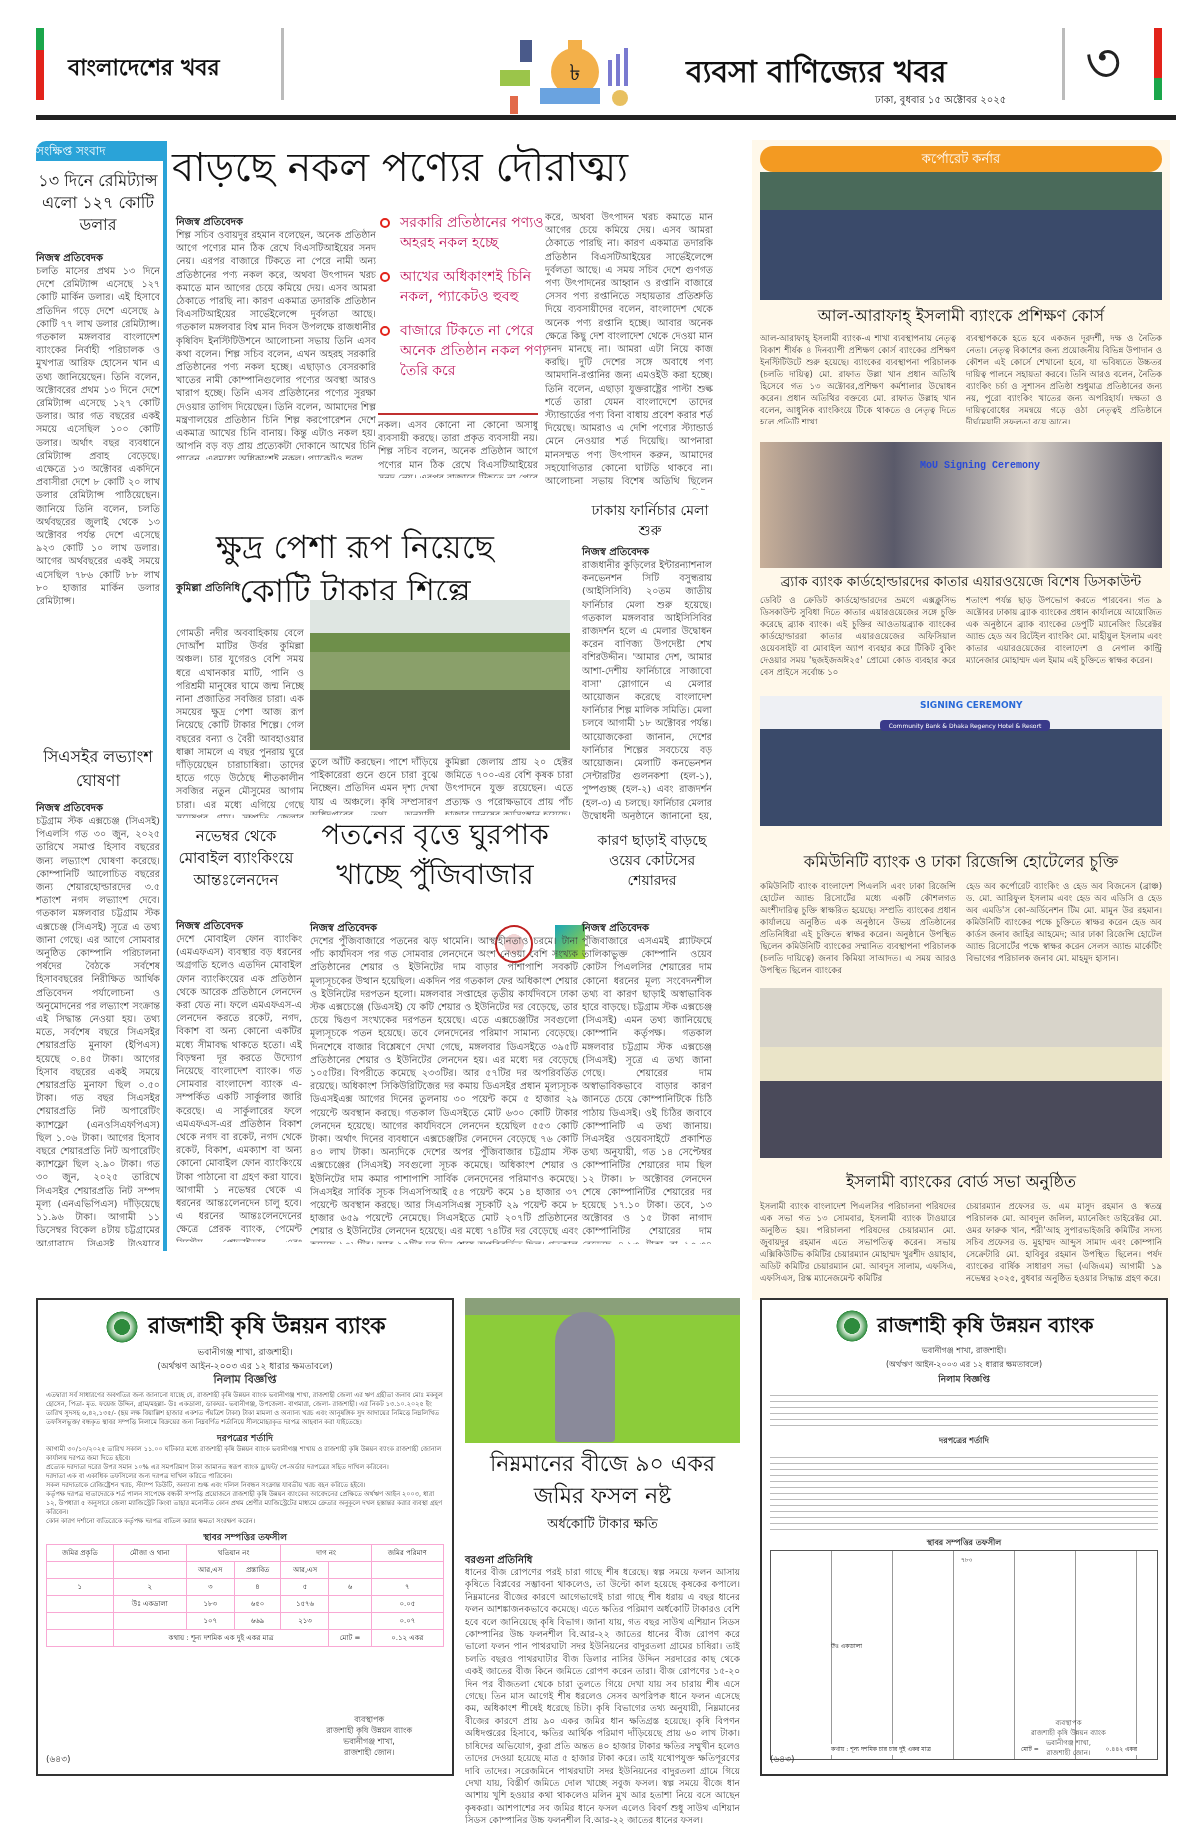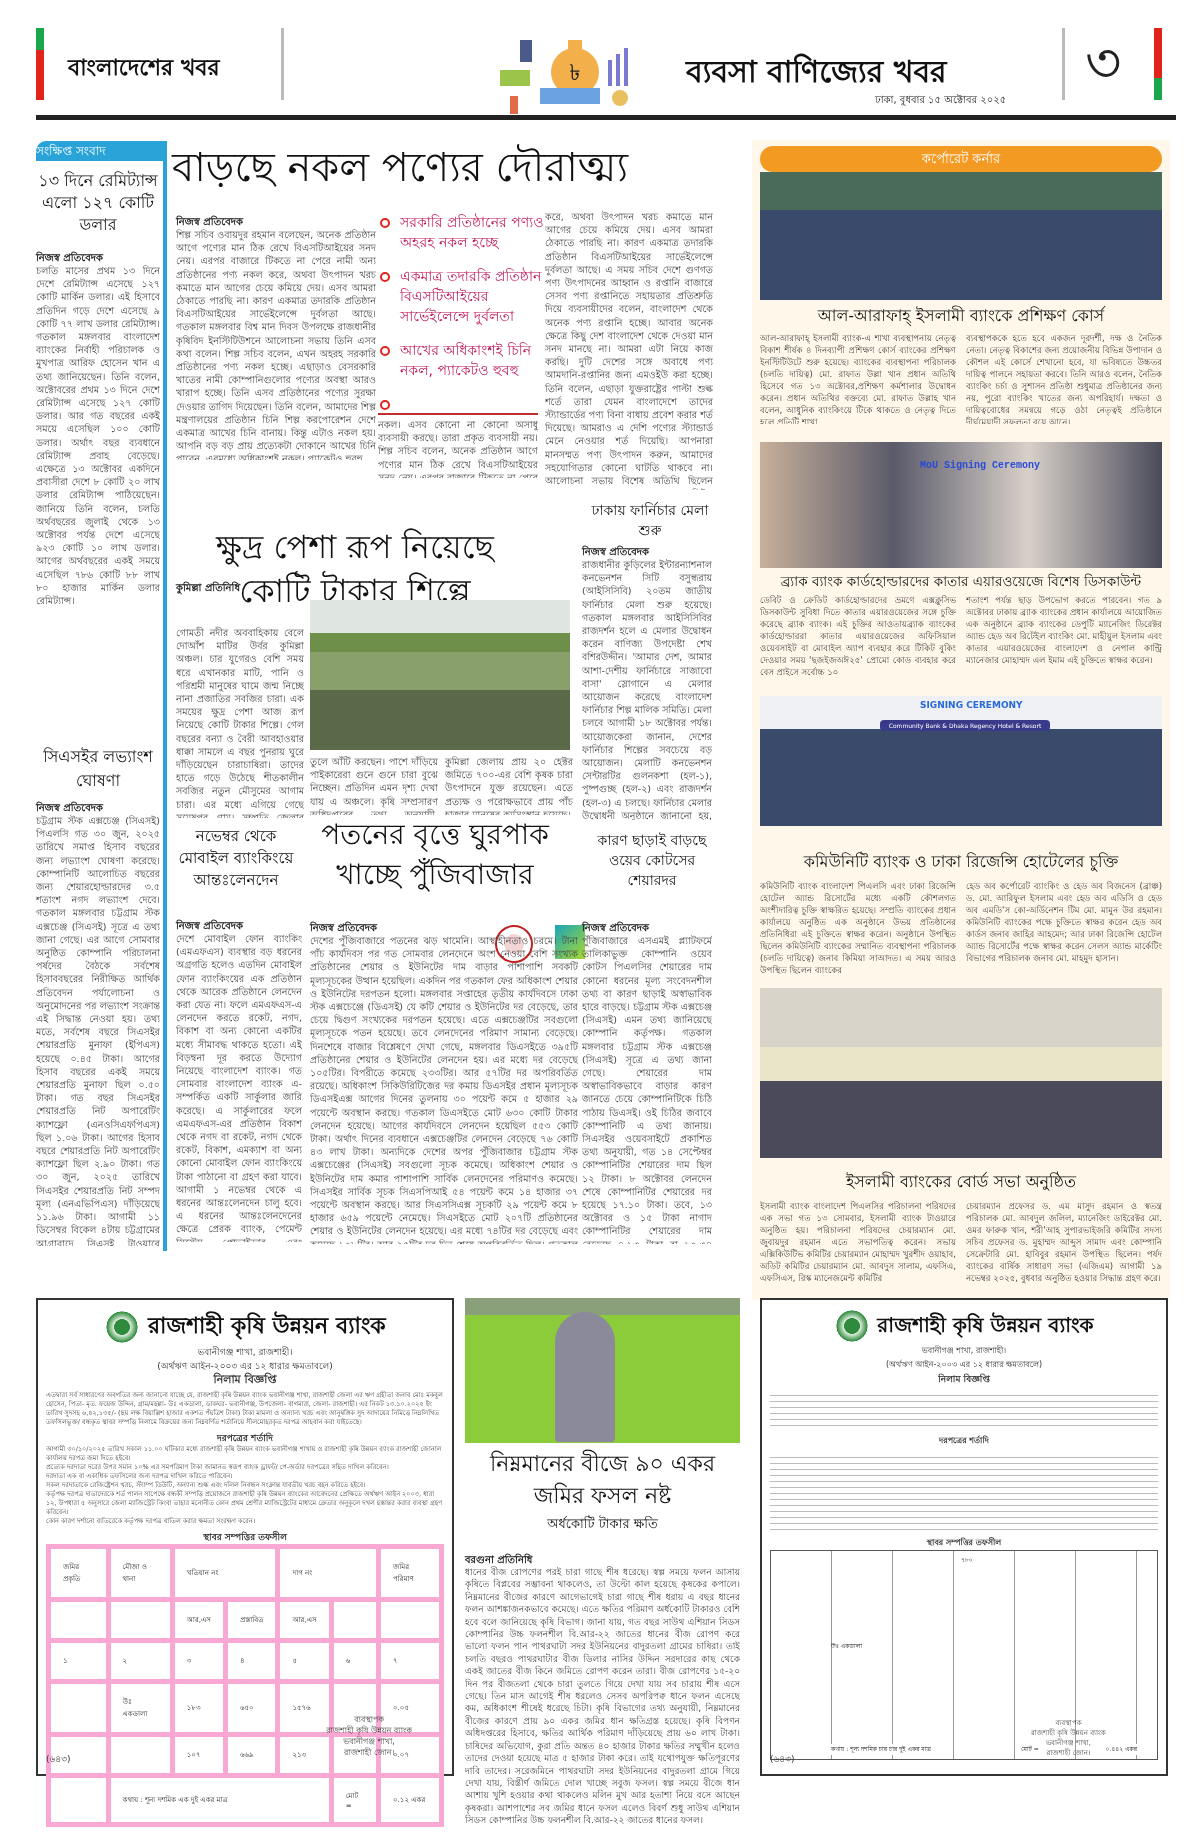--- a/index.html
+++ b/index.html
@@ -18,21 +18,21 @@
 .corner-bg{background:#fff8ea}
 .orange-pill{background:#f39a22;color:#fff;text-align:center;border-radius:14px;font-family:"DejaVu Sans",sans-serif;font-size:13px;line-height:26px}
 .bullet{display:flex;gap:10px;margin-bottom:14px}
 .bullet .dot{width:10px;height:10px;border:2.5px solid #e2231a;border-radius:50%;margin-top:6px;flex-shrink:0}
 .bullet .txt{font-size:17px;line-height:24px;color:#be185d;font-family:"DejaVu Sans",sans-serif}
 .ad{border:2px solid #333;background:#fff;position:absolute}
 .ad .bank{font-family:"DejaVu Sans",sans-serif;font-weight:bold;font-size:22px;text-align:center;color:#111}
 .ad .small{font-size:9px;text-align:center;color:#333;font-family:"DejaVu Sans",sans-serif;line-height:14px}
 .ad .tiny{font-size:6.5px;color:#444;line-height:9px;font-family:"DejaVu Sans",sans-serif}
 .ad table{border-collapse:collapse;font-size:7px;font-family:"DejaVu Sans",sans-serif;width:100%}
-.ad td,.ad th{border:5px solid #f9a8d4;padding:12px;text-align:left;font-weight:normal}
+.ad td,.ad th{border:1px solid #f9a8d4;padding:2px;text-align:center;font-weight:normal}
 .seal{width:36px;height:36px;border-radius:50%;background:radial-gradient(#2e8b3d 30%,#dfeedd 32%,#2e8b3d 60%,#fff 62%);display:inline-block;vertical-align:middle}
 </style>
 </head>
 <body>
 
 <div class="abs hdr-bar" style="left:36px;top:28px"></div>
 <div class="abs hdr-title" style="left:68px;top:50px;font-size:22px">বাংলাদেশের খবর</div>
 <div class="abs vsep" style="left:281px;top:28px;height:72px"></div>
 <div class="abs" style="left:490px;top:30px;width:170px;height:88px">
   <svg width="170" height="88" viewBox="0 0 170 88">
@@ -68,28 +68,25 @@
 <div class="abs head" style="left:172px;top:142px;width:540px;font-size:40px;line-height:50px;text-align:left">বাড়ছে নকল পণ্যের দৌরাত্ম্য</div>
 <div class="abs byline" style="left:176px;top:214px">নিজস্ব প্রতিবেদক</div>
 <div class="abs col-text" style="left:176px;top:228px;width:200px;height:232px;overflow:hidden">শিল্প সচিব ওবায়দুর রহমান বলেছেন, অনেক প্রতিষ্ঠান আগে পণ্যের মান ঠিক রেখে বিএসটিআইয়ের সনদ নেয়। এরপর বাজারে টিকতে না পেরে নামী অন্য প্রতিষ্ঠানের পণ্য নকল করে, অথবা উৎপাদন খরচ কমাতে মান আগের চেয়ে কমিয়ে দেয়। এসব আমরা ঠেকাতে পারছি না। কারণ একমাত্র তদারকি প্রতিষ্ঠান বিএসটিআইয়ের সার্ভেইলেন্সে দুর্বলতা আছে। গতকাল মঙ্গলবার বিশ্ব মান দিবস উপলক্ষে রাজধানীর কৃষিবিদ ইনস্টিটিউশনে আলোচনা সভায় তিনি এসব কথা বলেন। শিল্প সচিব বলেন, এখন অহরহ সরকারি প্রতিষ্ঠানের পণ্য নকল হচ্ছে। এছাড়াও বেসরকারি খাতের নামী কোম্পানিগুলোর পণ্যের অবস্থা আরও খারাপ হচ্ছে। তিনি এসব প্রতিষ্ঠানের পণ্যের সুরক্ষা দেওয়ার তাগিদ দিয়েছেন। তিনি বলেন, আমাদের শিল্প মন্ত্রণালয়ের প্রতিষ্ঠান চিনি শিল্প করপোরেশন দেশে একমাত্র আখের চিনি বানায়। কিন্তু এটাও নকল হয়। আপনি বড় বড় প্রায় প্রত্যেকটা দোকানে আখের চিনি পাবেন, এরমধ্যে অধিকাংশই নকল। প্যাকেটও হুবহু</div>
 <div class="abs" style="left:380px;top:212px;width:170px">
   <div class="bullet">
       <span class="dot"></span>
       <span class="txt" style="font-size:14px;line-height:20px">সরকারি প্রতিষ্ঠানের পণ্যও অহরহ নকল হচ্ছে</span>
     </div>
   <div class="bullet">
       <span class="dot"></span>
-      <span class="txt" style="font-size:14px;line-height:20px">একমাত্র তদারকি প্রতিষ্ঠান বিএসটিআইয়ের সার্ভেইলেন্সে দুর্বলতা</span>
-    </div>
-  <div class="bullet">
-      <span class="dot"></span>
       <span class="txt" style="font-size:14px;line-height:20px">আখের অধিকাংশই চিনি নকল, প্যাকেটও হুবহু</span>
     </div>
   <div class="bullet">
       <span class="dot"></span>
+      <span class="txt" style="font-size:14px;line-height:20px">বাজারে টিকতে না পেরে অনেক প্রতিষ্ঠান নকল পণ্য তৈরি করে</span>
     </div>
 </div>
 <div class="abs" style="left:378px;top:413px;width:160px;height:2px;background:#c03030"></div>
 <div class="abs col-text" style="left:378px;top:418px;width:160px;height:60px;overflow:hidden">নকল। এসব কোনো না কোনো অসাধু ব্যবসায়ী করছে। তারা প্রকৃত ব্যবসায়ী নয়। শিল্প সচিব বলেন, অনেক প্রতিষ্ঠান আগে পণ্যের মান ঠিক রেখে বিএসটিআইয়ের সনদ নেয়। এরপর বাজারে টিকতে না পেরে নামী অন্য প্রতিষ্ঠানের পণ্য নকল</div>
 <div class="abs col-text" style="left:545px;top:210px;width:168px;height:280px;overflow:hidden">করে, অথবা উৎপাদন খরচ কমাতে মান আগের চেয়ে কমিয়ে দেয়। এসব আমরা ঠেকাতে পারছি না। কারণ একমাত্র তদারকি প্রতিষ্ঠান বিএসটিআইয়ের সার্ভেইলেন্সে দুর্বলতা আছে। এ সময় সচিব দেশে গুণগত পণ্য উৎপাদনের আহ্বান ও রপ্তানি বাজারে সেসব পণ্য রপ্তানিতে সহায়তার প্রতিশ্রুতি দিয়ে ব্যবসায়ীদের বলেন, বাংলাদেশ থেকে অনেক পণ্য রপ্তানি হচ্ছে। আবার অনেক ক্ষেত্রে কিছু দেশ বাংলাদেশ থেকে দেওয়া মান সনদ মানছে না। আমরা এটা নিয়ে কাজ করছি। দুটি দেশের সঙ্গে অবাধে পণ্য আমদানি-রপ্তানির জন্য এমওইউ করা হচ্ছে। তিনি বলেন, এছাড়া যুক্তরাষ্ট্রের পাল্টা শুল্ক শর্তে তারা যেমন বাংলাদেশে তাদের স্ট্যান্ডার্ডের পণ্য বিনা বাধায় প্রবেশ করার শর্ত দিয়েছে। আমরাও এ দেশি পণ্যের স্ট্যান্ডার্ড মেনে নেওয়ার শর্ত দিয়েছি। আপনারা মানসম্মত পণ্য উৎপাদন করুন, আমাদের সহযোগিতার কোনো ঘাটতি থাকবে না। আলোচনা সভায় বিশেষ অতিথি ছিলেন প্রাণ-আরএফএল গ্রুপের চেয়ারম্যান ও সিইও আহসান খান চৌধুরী, কনজ্যুমারস অ্যাসোসিয়েশন অব বাংলাদেশ (ক্যাব) এর সভাপতি এ এইচ এম সফিকুজ্জামান।</div>
 
 <div class="abs head" style="left:200px;top:525px;width:310px;font-size:32px;line-height:44px">ক্ষুদ্র পেশা রূপ নিয়েছে কোটি টাকার শিল্পে</div>
 <div class="abs byline" style="left:176px;top:580px">কুমিল্লা প্রতিনিধি</div>
 <div class="abs col-text" style="left:176px;top:626px;width:128px;height:192px;overflow:hidden">গোমতী নদীর অববাহিকায় বেলে দোআঁশ মাটির উর্বর কুমিল্লা অঞ্চল। চার যুগেরও বেশি সময় ধরে এখানকার মাটি, পানি ও পরিশ্রমী মানুষের ঘামে জন্ম নিচ্ছে নানা প্রজাতির সবজির চারা। এক সময়ের ক্ষুদ্র পেশা আজ রূপ নিয়েছে কোটি টাকার শিল্পে। গেল বছরের বন্যা ও বৈরী আবহাওয়ার ধাক্কা সামলে এ বছর পুনরায় ঘুরে দাঁড়িয়েছেন চারাচাষিরা। তাদের হাতে গড়ে উঠেছে শীতকালীন সবজির নতুন মৌসুমের আগাম চারা। এর মধ্যে এগিয়ে গেছে সমেষপুর গ্রাম। সম্প্রতি জেলার বুড়িচং উপজেলার সমেষপুর গ্রামে গিয়ে দেখা যায়, ভোর থেকেই জমিতে কর্মচাঞ্চল্য। কেউ জমি প্রস্তুত করছেন, কেউ বীজতলায় পানি দিচ্ছেন, কেউবা চারা</div>
 <div class="photo" style="left:310px;top:600px;width:260px;height:150px;background:linear-gradient(#dfe6e2 0 22%,#6e8f4a 22% 35%,#8aa06a 35% 60%,#5a6a48 60%)"></div>

